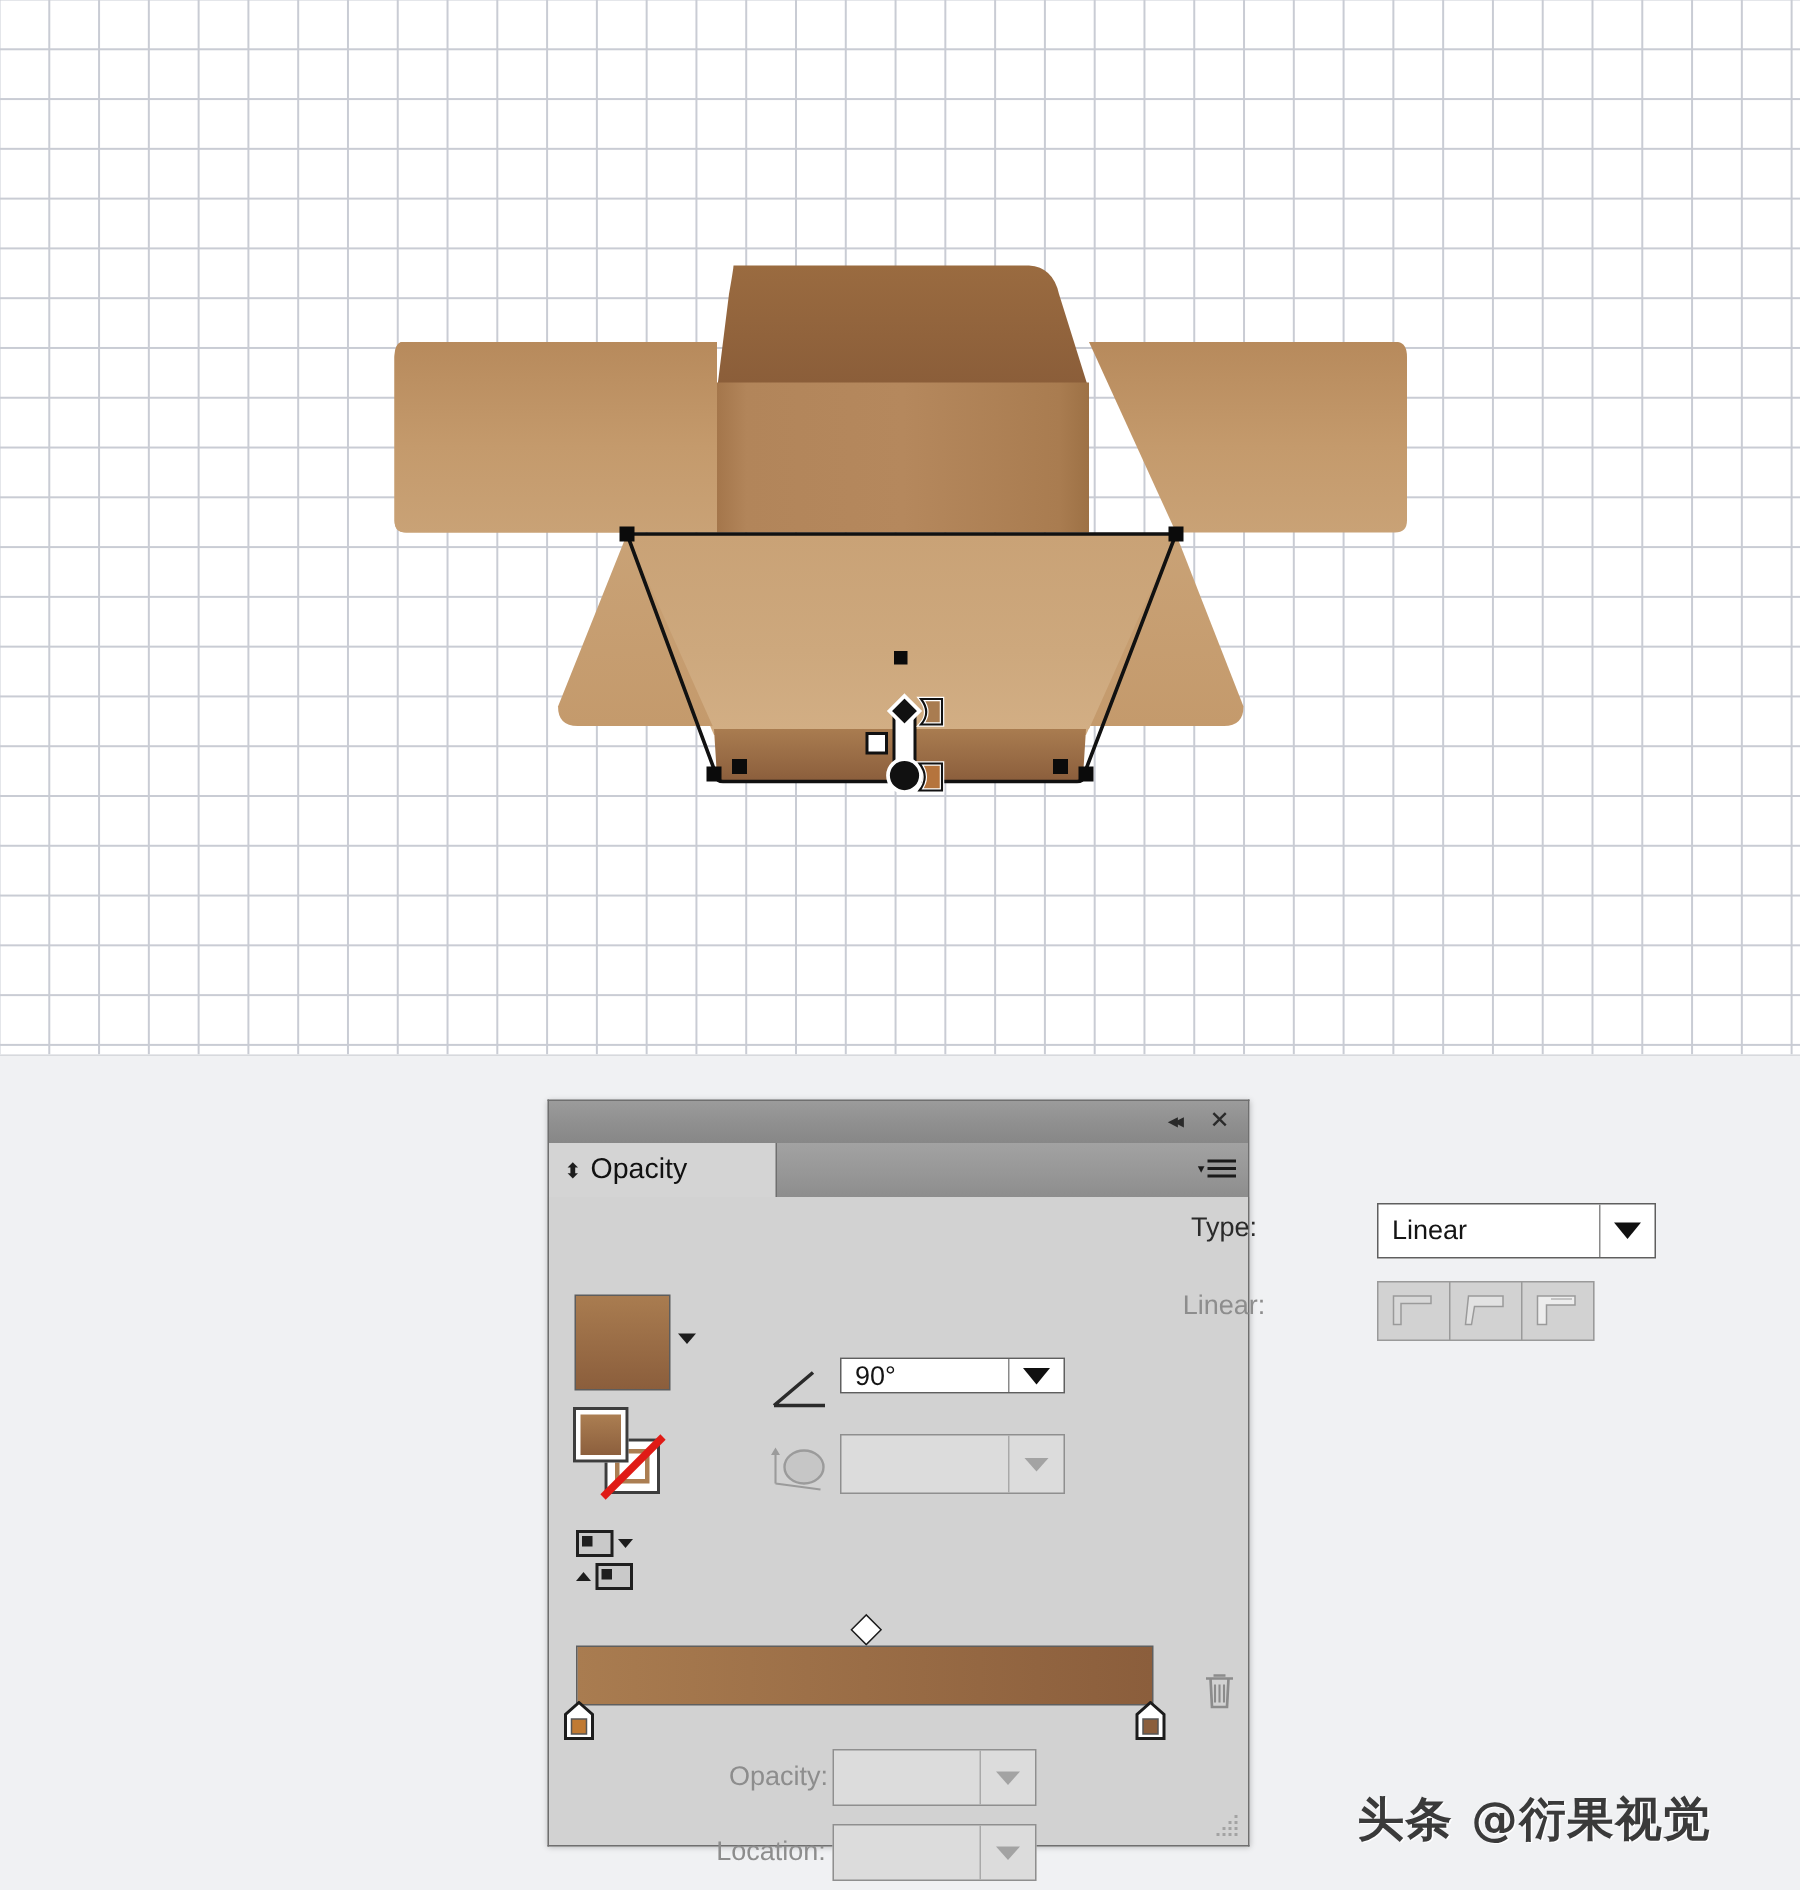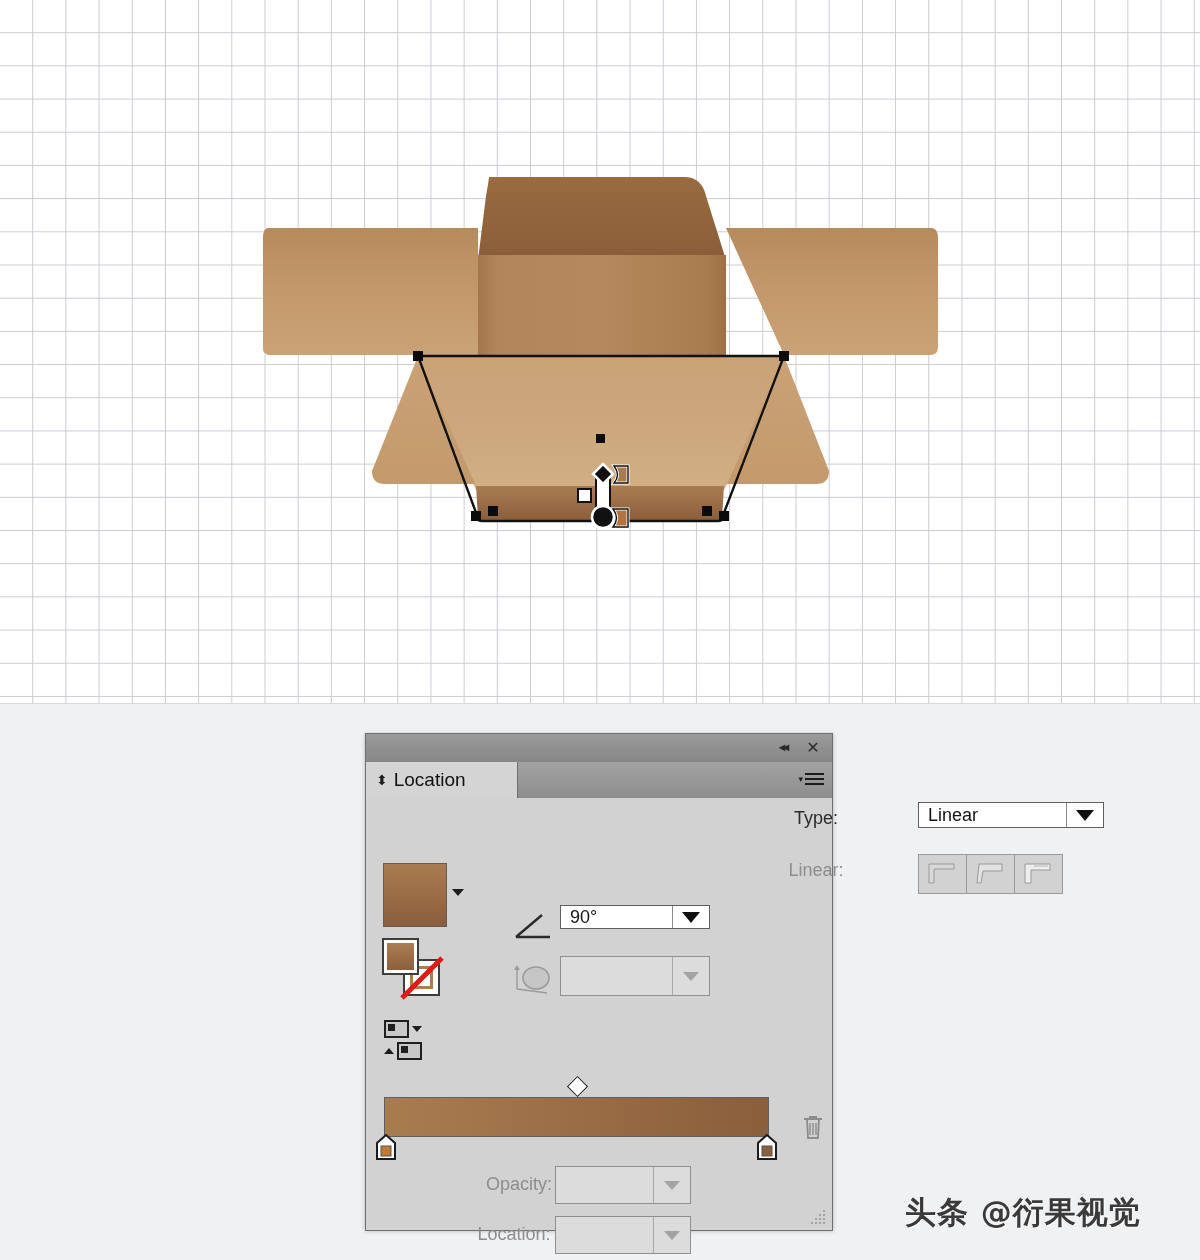--- a/index.html
+++ b/index.html
@@ -301,21 +301,21 @@
 <div id="panel">
 
   <div class="pnl-titlebar">
     <div class="tb-btn tb-collapse">◂◂</div>
     <div class="tb-btn tb-close">✕</div>
   </div>
 
   <div class="pnl-tabbar">
     <div class="tab-active">
       <span class="tab-grip">⬍</span>
-      <span class="tab-label">Location</span>
+      <span class="tab-label">Opacity</span>
     </div>
     <div class="tab-menu">
       <span class="caret">▾</span>
       <span class="burger">
           <i></i>
           <i></i>
           <i></i>
         </span>
     </div>
   </div>
@@ -342,21 +342,21 @@
         <div class="gt-box"></div>
         <div class="gt-caret"></div>
       </div>
       <div class="gt-row">
         <div class="gt-up"></div>
         <div class="gt-box"></div>
       </div>
     </div>
 
     <div class="lbl" style="left:402px;top:10px;width:96px;">Type:</div>
-    <div class="ctrl" style="left:552px;top:4px;width:186px;height:26px;">
+    <div class="ctrl" style="left:552px;top:4px;width:186px;height:37px;">
       <div class="val">Linear</div>
       <div class="arrowbox">
           <span class="tri"></span>
         </div>
     </div>
 
     <div class="lbl dim" style="left:402px;top:62px;width:96px;">Linear:</div>
     <div class="stroke-btns" style="top:56px;">
       <div class="sbtn">
         <svg width="45" height="36">

